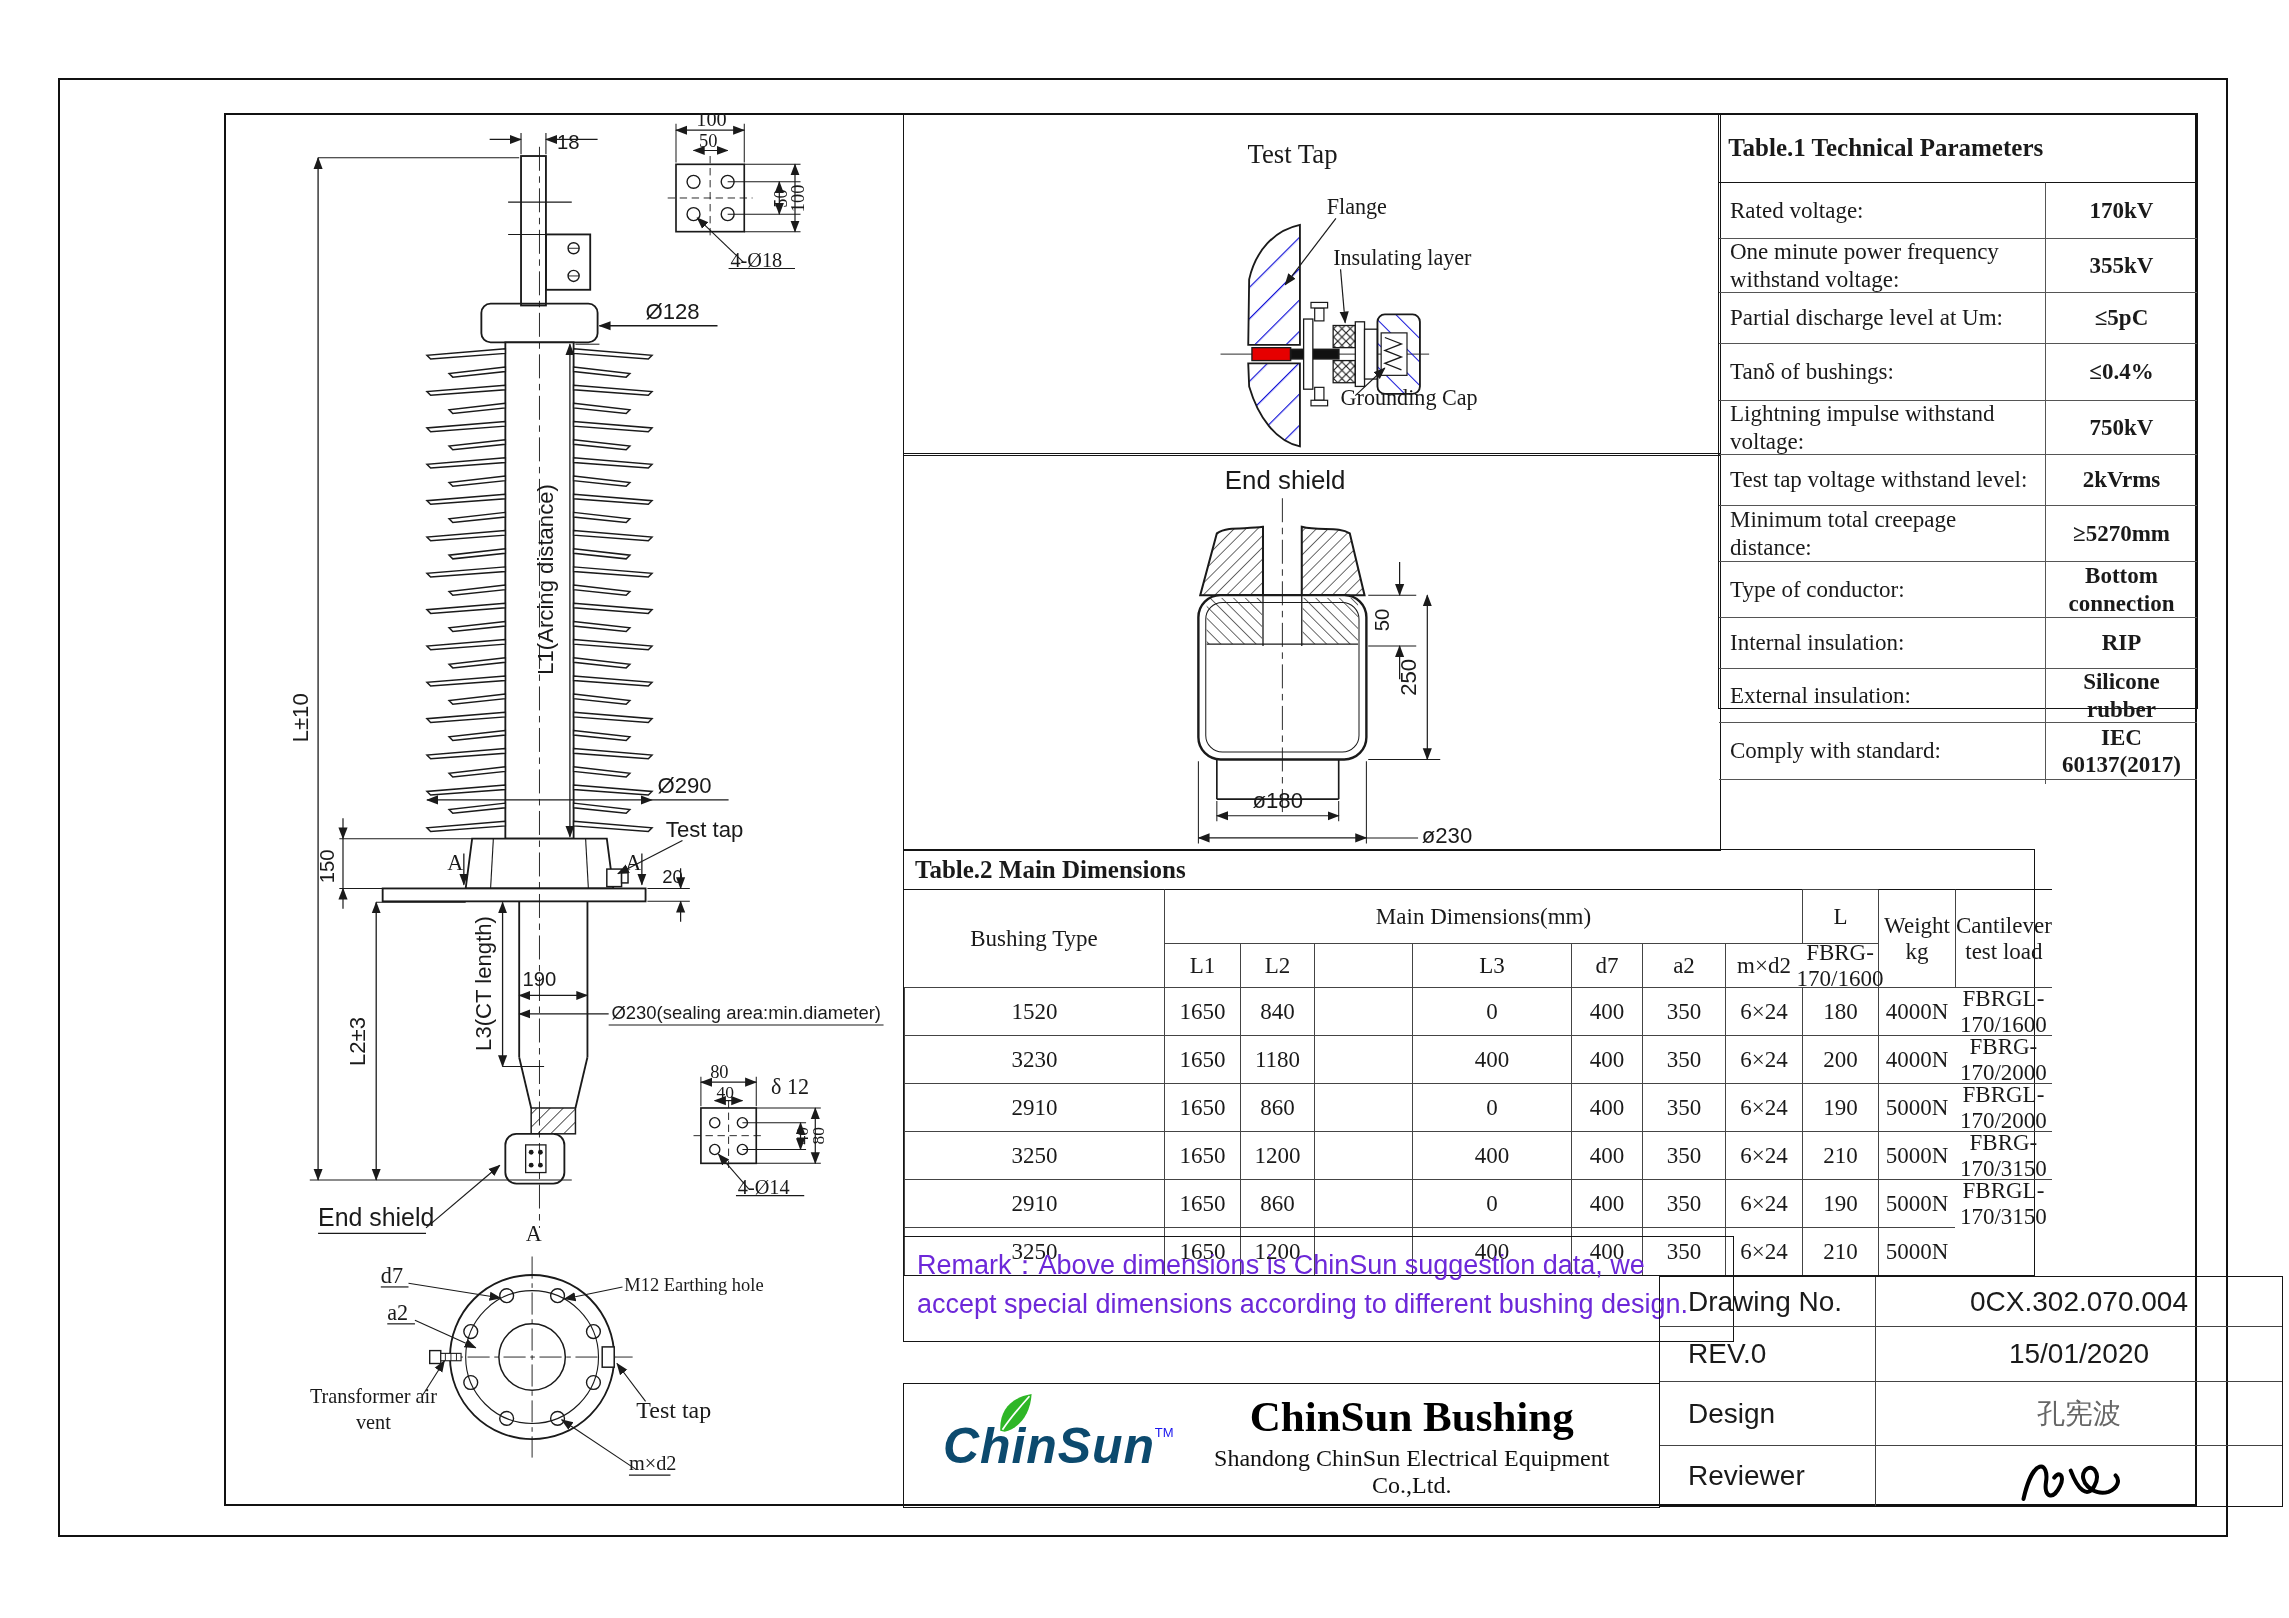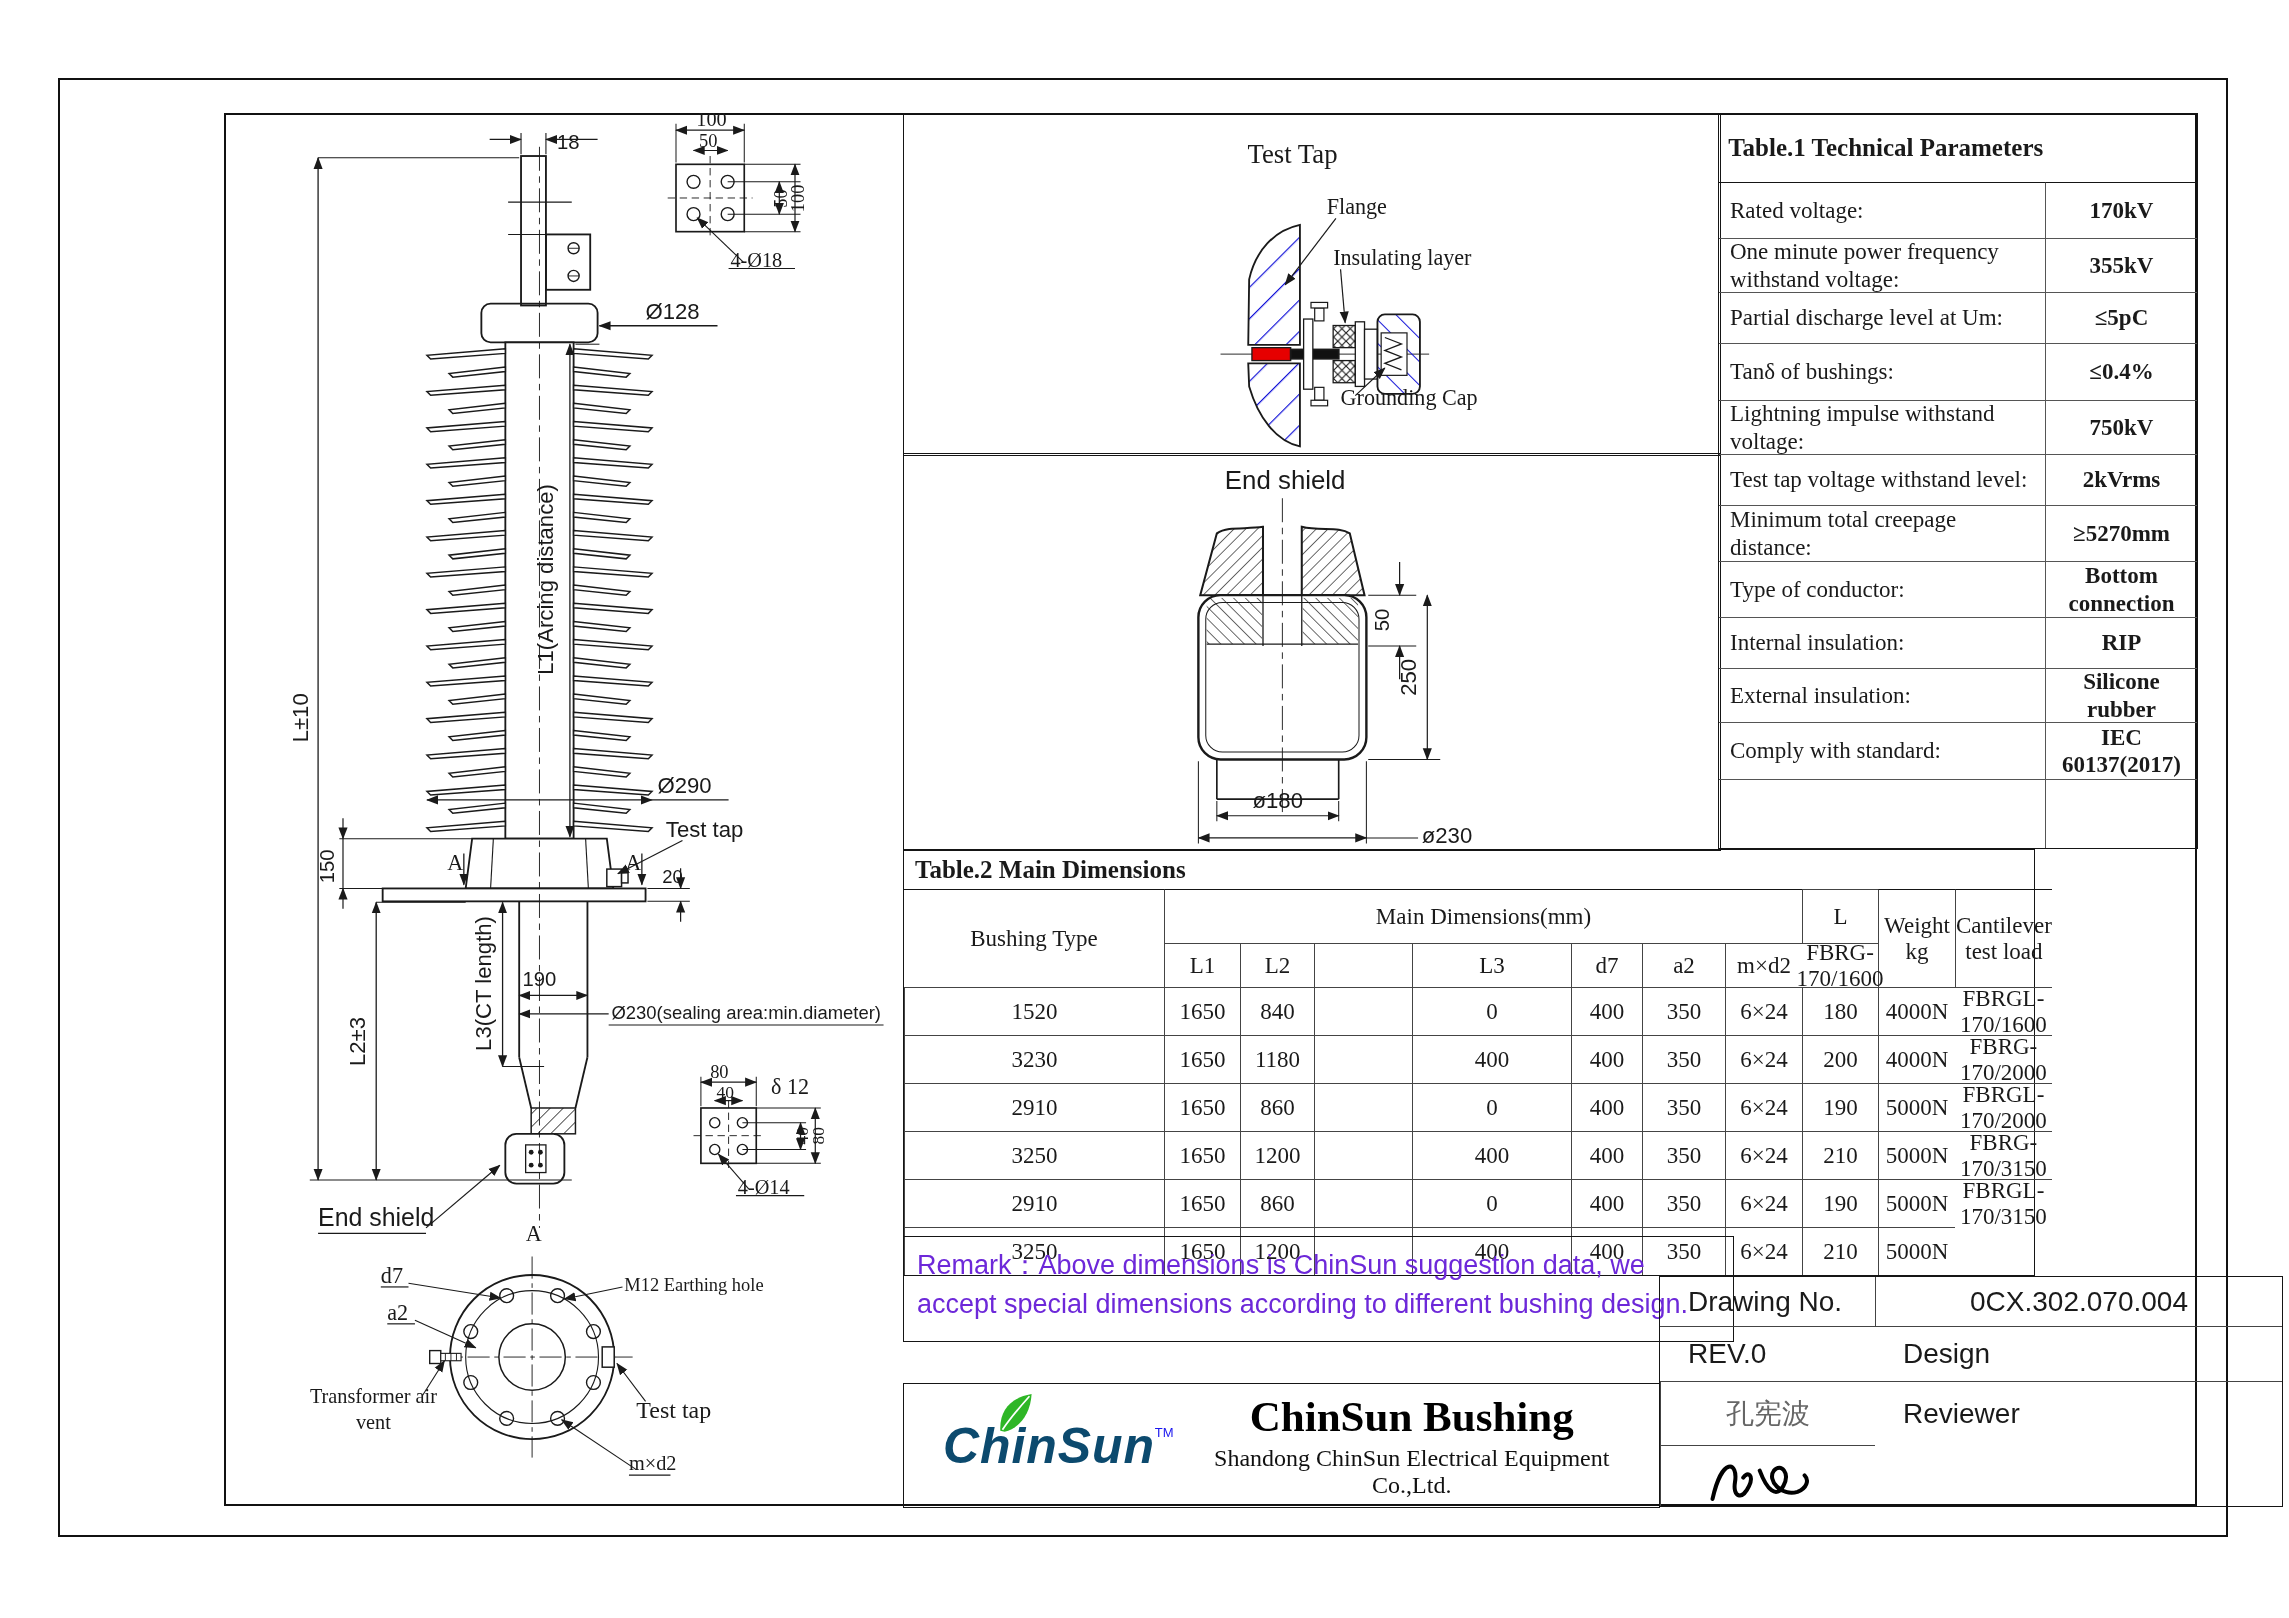--- a/index.html
+++ b/index.html
@@ -7,21 +7,21 @@
        font-family:"Liberation Sans",sans-serif;color:#1a1a1a;}
   .abs{position:absolute;}
   .outer-border{left:58px;top:78px;width:2166px;height:1455px;border:2.8px solid #111;}
   .inner-frame{left:224px;top:113px;width:1969px;height:1389px;border:2.8px solid #111;}
   .box{position:absolute;border:1.8px solid #151515;background:#fff0;}
   svg text{fill:#1a1a1a;}
   .sans{font-family:"Liberation Sans",sans-serif;}
   .serif{font-family:"Liberation Serif",serif;}
 
   
-  #t1{left:1718px;top:113px;width:480px;height:736px;border:1.8px solid #151515;
+  #t1{left:1718px;top:113px;width:480px;height:596px;border:1.8px solid #151515;
       display:grid;grid-template-columns:326px 1fr;
       grid-template-rows:68px 56px 54px 51px 57px 54px 51px 56px 56px 51px 54px 57px 1fr;
       font:23px/1.18 "Liberation Serif",serif;box-sizing:border-box;}
   #t1 .ttl{grid-column:1/3;display:flex;align-items:center;padding-left:9.2px;
       font-weight:bold;font-size:25px;}
   #t1 .l{display:flex;align-items:center;padding:1.8px 1.8px 1.8px 11px;border-top:1.8px solid #555;}
   #t1 .v{display:flex;align-items:center;justify-content:center;text-align:center;
       border-top:1.8px solid #555;border-left:1.8px solid #555;padding:0 1.8px;font-weight:bold;}
 
   
@@ -556,20 +556,21 @@
   <div class="cobrand">
     <div class="bt1">ChinSun Bushing</div>
     <div class="bt2">Shandong ChinSun Electrical Equipment Co.,Ltd.</div>
   </div>
 </div>
 
 <div id="tblock" class="abs">
   <div class="l r1">Drawing No.</div>
   <div class="v r1">0CX.302.070.004</div>
   <div class="l">REV.0</div>
+  <div class="v">15/01/2020</div>
   <div class="l">Design</div>
   <div class="v design">孔宪波</div>
   <div class="l">Reviewer</div>
   <div class="v">
     <svg width="138" height="59" viewBox="0 0 110 50">
       <path d="M8,44 C16,8 30,12 27,30 C25,42 33,46 39,33 C43,24 38,20 34,26 M48,20 C54,36 62,44 68,33 C74,22 66,13 60,20 C54,28 66,42 80,38 C88,35 90,28 86,24" stroke="#000" stroke-width="3.4" fill="none" stroke-linecap="round"></path>
     </svg>
   </div>
 </div>
 

